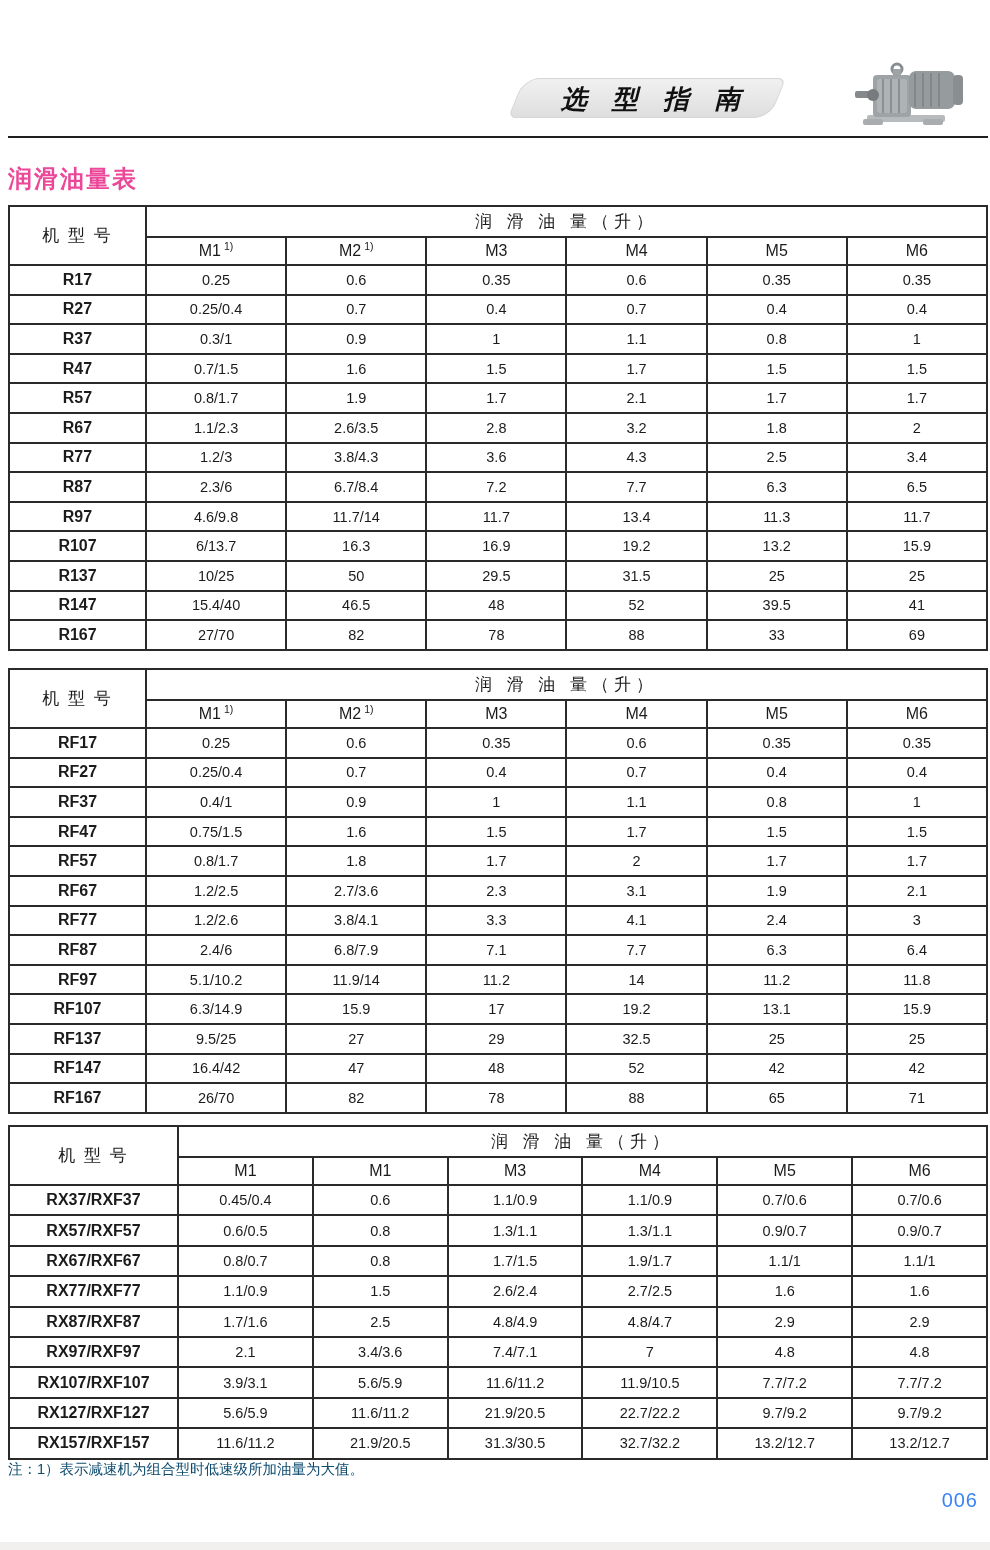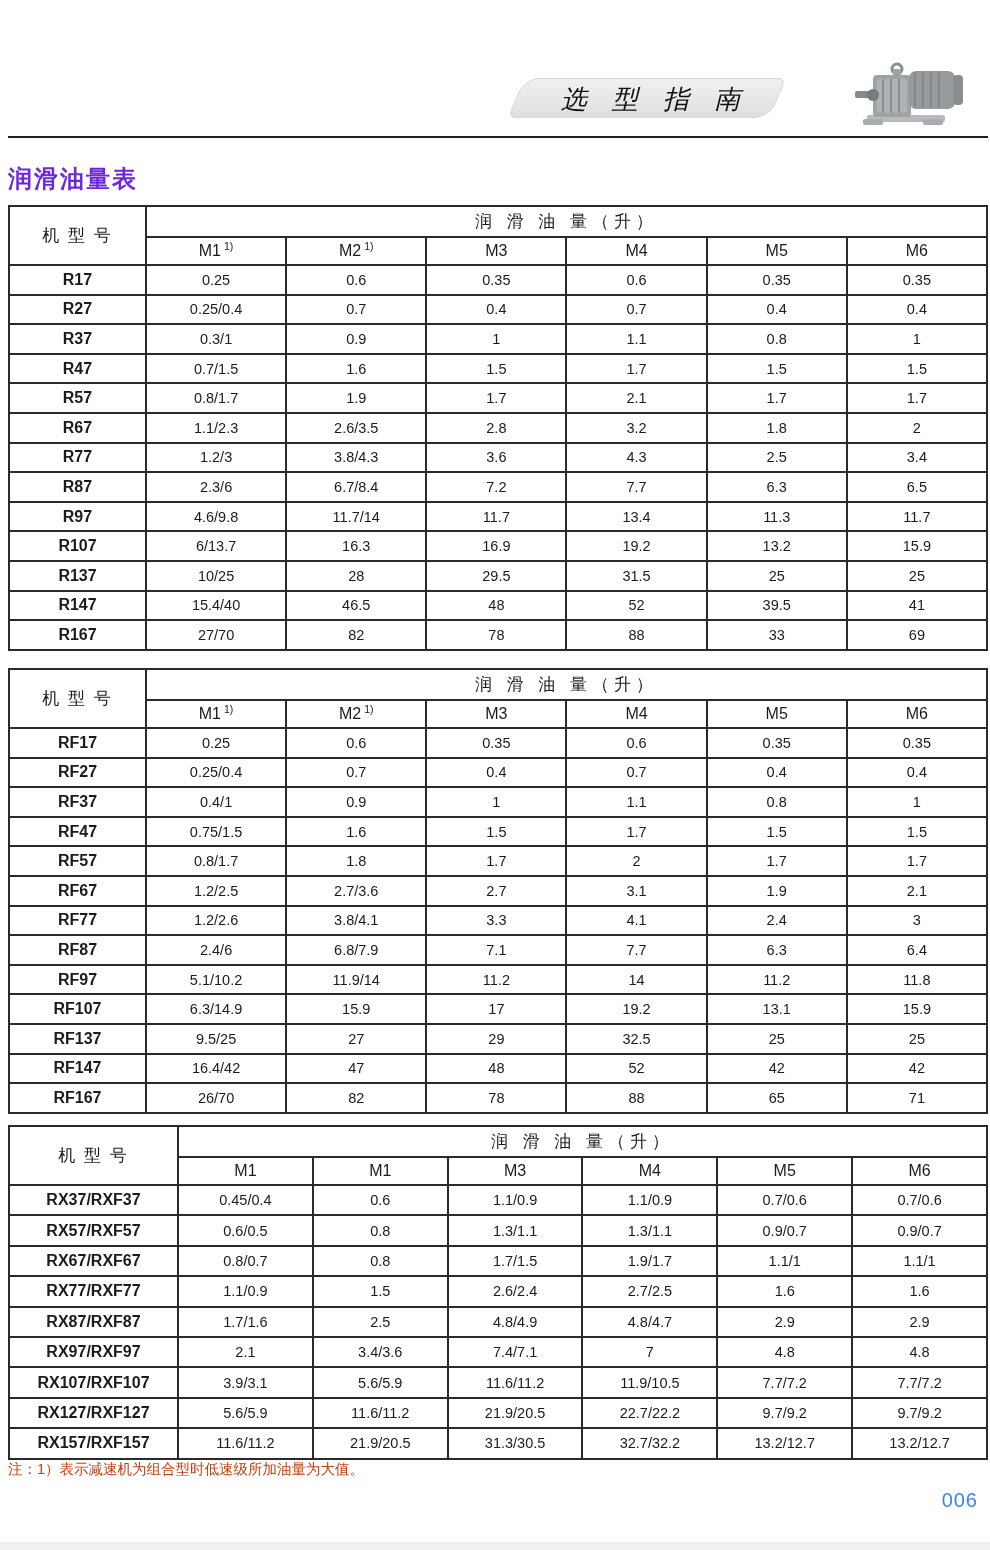--- a/index.html
+++ b/index.html
@@ -11,28 +11,28 @@
   .banner {
     position:absolute; left:516px; top:78px; width:262px; height:40px;
     background:linear-gradient(180deg,#f1f1f1 0%,#e4e4e4 70%,#dedede 100%);
     transform:skewX(-22deg);
     border-radius:16px 8px 16px 8px;
     box-shadow:0 0 0 1px #d7d7d7 inset;
   }
   .banner-text {
     position:absolute; left:540px; top:80px; width:230px; height:38px;
     display:flex; align-items:center; justify-content:center;
-    font-size:26px; font-weight:normal; font-style:italic;
+    font-size:26px; font-weight:bold; font-style:italic;
     letter-spacing:9px; color:#111; white-space:nowrap;
   }
   .gearmotor { position:absolute; left:853px; top:55px; width:124px; height:78px; }
   .rule { position:absolute; left:8px; top:136px; width:980px; height:2px; background:#1f1f1f; }
   .page-title {
     position:absolute; left:8px; top:163px; margin:0;
-    font-size:24px; font-weight:bold; letter-spacing:2px; color:#6d28d9;
+    font-size:24px; font-weight:bold; letter-spacing:2px; color:#ec4899;
   }
   
   .tbl { position:absolute; left:8px; width:980px; }
   .tbl1 { top:205px; }
   .tbl2 { top:668px; }
   .tbl3 { top:1125px; }
   table { width:100%; border-collapse:collapse; table-layout:fixed; }
   th, td {
     border:2px solid #2a2a2a; text-align:center; vertical-align:middle;
     padding:0; color:#1b1b1b; font-weight:normal; overflow:hidden; white-space:nowrap;
@@ -41,21 +41,21 @@
   th.col-h  { height:26px; font-size:16px;margin-top:40px; }
   th.model-h { font-size:17px; letter-spacing:2px; }
   td { font-size:14.5px; }
   td.model { font-size:16px;font-weight:bold; }
   .tbl1 tbody td, .tbl2 tbody td { height:27.6px; }
   .tbl3 tbody td { height:28.4px; }
   .tbl1 col.model-col, .tbl2 col.model-col { width:137px; }
   .tbl3 col.model-col { width:169px; }
   sup.fnote { font-size:10.5px; vertical-align:super; line-height:0; margin-left:3px; }
   
-  .footnote { position:absolute; left:8px; top:1460px; font-size:14.5px; color:#c2410c; }
+  .footnote { position:absolute; left:8px; top:1460px; font-size:14.5px; color:#0c4a6e; }
   .page-number { position:absolute; right:12px; top:1489px; font-size:20px; letter-spacing:1px; color:#3b82f6; }
   .bottom-strip { position:absolute; left:0; bottom:0; width:100%; height:8px; background:#f1f0ee; }
 </style>
 </head>
 <body>
 
 <div class="page">
 
   <div class="banner"></div>
   <div class="banner-text">选 型 指 南</div>
@@ -197,21 +197,21 @@
             <td>6/13.7</td>
             <td>16.3</td>
             <td>16.9</td>
             <td>19.2</td>
             <td>13.2</td>
             <td>15.9</td>
           </tr>
           <tr>
             <td class="model">R137</td>
             <td>10/25</td>
-            <td>28</td>
+            <td>50</td>
             <td>29.5</td>
             <td>31.5</td>
             <td>25</td>
             <td>25</td>
           </tr>
           <tr>
             <td class="model">R147</td>
             <td>15.4/40</td>
             <td>46.5</td>
             <td>48</td>
@@ -299,21 +299,21 @@
             <td>1.8</td>
             <td>1.7</td>
             <td>2</td>
             <td>1.7</td>
             <td>1.7</td>
           </tr>
           <tr>
             <td class="model">RF67</td>
             <td>1.2/2.5</td>
             <td>2.7/3.6</td>
-            <td>2.7</td>
+            <td>2.3</td>
             <td>3.1</td>
             <td>1.9</td>
             <td>2.1</td>
           </tr>
           <tr>
             <td class="model">RF77</td>
             <td>1.2/2.6</td>
             <td>3.8/4.1</td>
             <td>3.3</td>
             <td>4.1</td>

